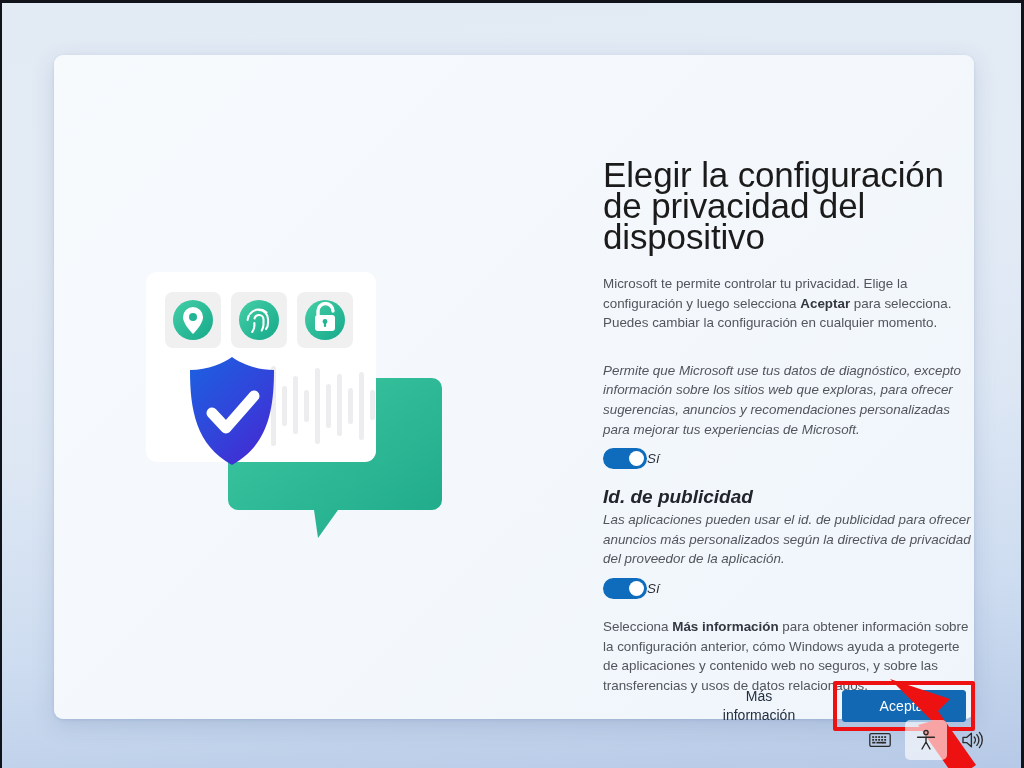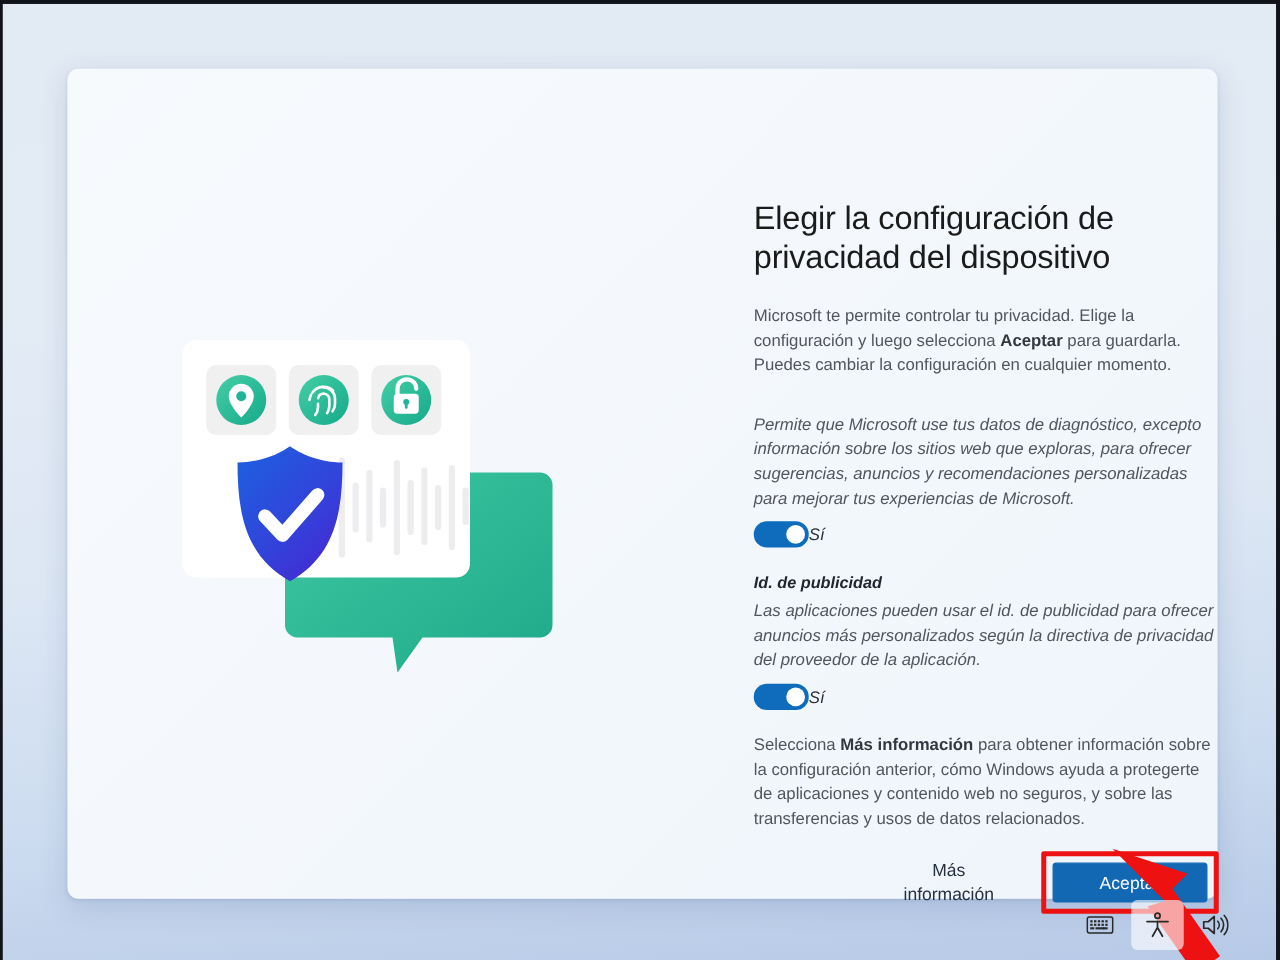--- a/index.html
+++ b/index.html
@@ -56,40 +56,40 @@
 
   
   #content-col {
     position: absolute;
     left: 549px;
     top: 104px;
     width: 372px;
   }
 
   #page-title {
-    font-size: 26px;
+    font-size: 35px;
     line-height: 31px;
     font-weight: 400;
     color: #1b1b1b;
     letter-spacing: -0.15px;
     margin-bottom: 22px;
   }
 
   .body-text {
     font-size: 13.4px;
     line-height: 19.6px;
     color: #52555c;
   }
   .body-text b { color: #333740; font-weight: 700; }
 
   #intro-paragraph { margin-bottom: 28px; }
 
   .setting-block { margin-bottom: 10px; font-style: italic; }
   .setting-heading {
-    font-size: 13px;
+    font-size: 19px;
     line-height: 19px;
     font-weight: 700;
     color: #22262c;
     margin-bottom: 4px;
   }
   .setting-desc { margin-bottom: 9px; }
 
   .toggle-row {
     display: flex;
     align-items: center;
@@ -289,21 +289,21 @@
           <path d="M70 110 C88 110 104 103 112 97 C120 103 136 110 154 110 C154 150 148 185 112 205 C76 185 70 150 70 110 Z" fill="url(#gShield)"></path>
           <path d="M92 153 l14 15 l28 -32" fill="none" stroke="#ffffff" stroke-width="11" stroke-linecap="round" stroke-linejoin="round"></path>
         </g>
       </svg>
     </div>
 
     <div id="content-col">
 
       <h1 id="page-title">Elegir la configuración de privacidad del dispositivo</h1>
 
-      <p id="intro-paragraph" class="body-text"><span>Microsoft te permite controlar tu privacidad. Elige la configuración y luego selecciona </span><b>Aceptar</b><span> para guardarla. Puedes cambiar la configuración en cualquier momento.</span></p>
+      <p id="intro-paragraph" class="body-text"><span>Microsoft te permite controlar tu privacidad. Elige la configuración y luego selecciona </span><b>Aceptar</b><span> para selecciona. Puedes cambiar la configuración en cualquier momento.</span></p>
 
       <div class="setting-block">
         <p class="body-text setting-desc">Permite que Microsoft use tus datos de diagnóstico, excepto información sobre los sitios web que exploras, para ofrecer sugerencias, anuncios y recomendaciones personalizadas para mejorar tus experiencias de Microsoft.</p>
         <div class="toggle-row">
           <div class="toggle">
             <div class="knob"></div>
           </div>
           <span class="toggle-label">Sí</span>
         </div>
       </div>

